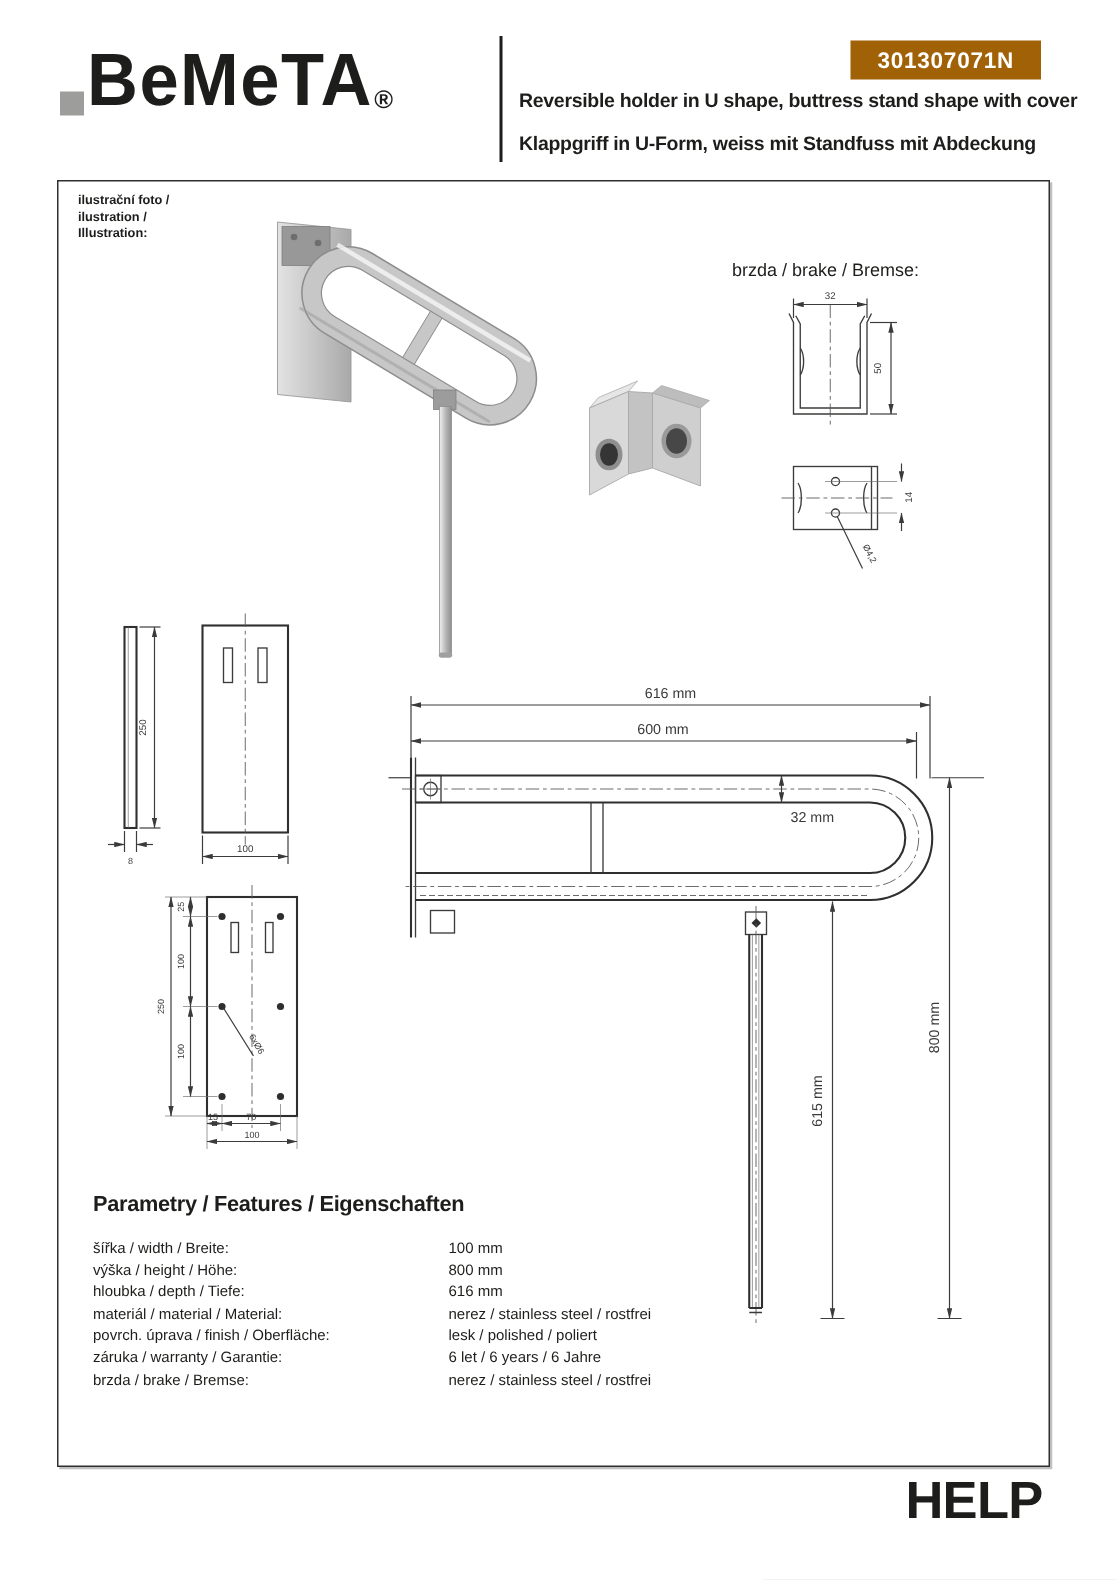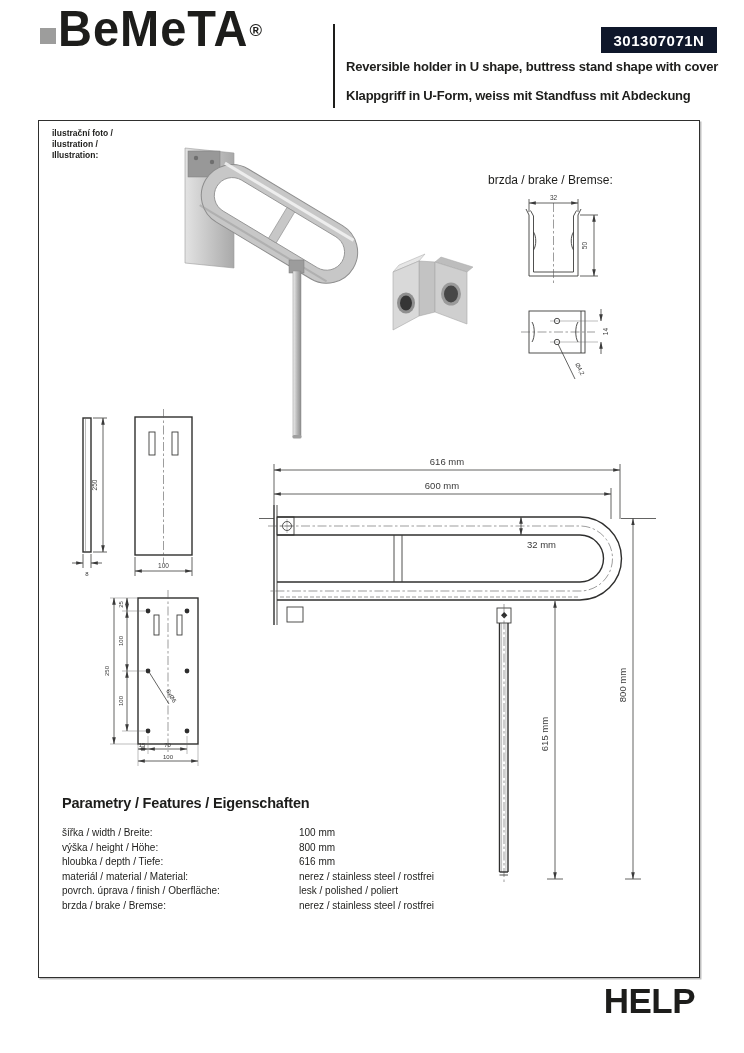--- a/index.html
+++ b/index.html
@@ -1,29 +1,29 @@
 <!DOCTYPE html>
 <html><head>
 <meta charset="utf-8">
 <style>
   html,body{margin:0;padding:0;background:#e9e9e9;}
   .page{position:relative;width:744px;height:1053px;background:#ffffff;overflow:hidden;
         font-family:"Liberation Sans",sans-serif;color:#1d1d1b;}
   
-  .logo{position:absolute;left:40px;top:4px;display:flex;align-items:center;}
+  .logo{position:absolute;left:40px;top:28px;display:flex;align-items:flex-end;}
   .logo-square{display:inline-block;width:16px;height:16px;background:#9d9d9c;margin-top:14px;}
   .logo-text{font-size:47px;font-weight:bold;letter-spacing:1px;line-height:1.05;color:#1d1d1b;
              margin-left:2px;transform:scaleY(1.05);}
   .logo-reg{font-size:17px;font-weight:bold;margin-top:4px;margin-left:1px;}
   .header-divider{position:absolute;left:333px;top:24px;width:2px;height:84px;background:#1d1d1b;}
   .title{position:absolute;left:346px;font-size:13px;font-weight:bold;letter-spacing:-0.2px;white-space:nowrap;}
   .title-cs{top:30px;}
   .title-en{top:59px;}
   .title-de{top:88px;}
-  .code-box{position:absolute;left:601px;top:27px;width:116px;height:26px;background:#0f172a;
+  .code-box{position:absolute;left:567px;top:27px;width:127px;height:26px;background:#a16207;
             color:#ffffff;font-size:15px;font-weight:bold;display:flex;align-items:center;
             justify-content:center;letter-spacing:0.5px;}
   
   .frame{position:absolute;left:38px;top:120px;width:660px;height:856px;border:1px solid #2f2f2e;
          box-shadow:1.5px 1.5px 0 rgba(0,0,0,0.25);}
   .ill-label{position:absolute;left:52px;top:128px;font-size:8.5px;font-weight:bold;line-height:11px;color:#1d1d1b;}
   .brake-label{position:absolute;left:488px;top:173px;font-size:12px;color:#1d1d1b;}
   .drawings{position:absolute;left:38px;top:120px;width:661px;height:857px;}
   
   .ln{stroke:#3c3c3b;stroke-width:0.9;fill:none;}
@@ -279,20 +279,24 @@
     </div>
     <div class="prow">
       <span class="plabel">materiál / material / Material:</span>
       <span class="pvalue">nerez / stainless steel / rostfrei</span>
     </div>
     <div class="prow">
       <span class="plabel">povrch. úprava / finish / Oberfläche:</span>
       <span class="pvalue">lesk / polished / poliert</span>
     </div>
     <div class="prow">
+      <span class="plabel">záruka / warranty / Garantie:</span>
+      <span class="pvalue">6 let / 6 years / 6 Jahre</span>
+    </div>
+    <div class="prow">
       <span class="plabel">brzda / brake / Bremse:</span>
       <span class="pvalue">nerez / stainless steel / rostfrei</span>
     </div>
   </section>
 
   <div class="help">HELP</div>
 
 </div>
 
 </body></html>

